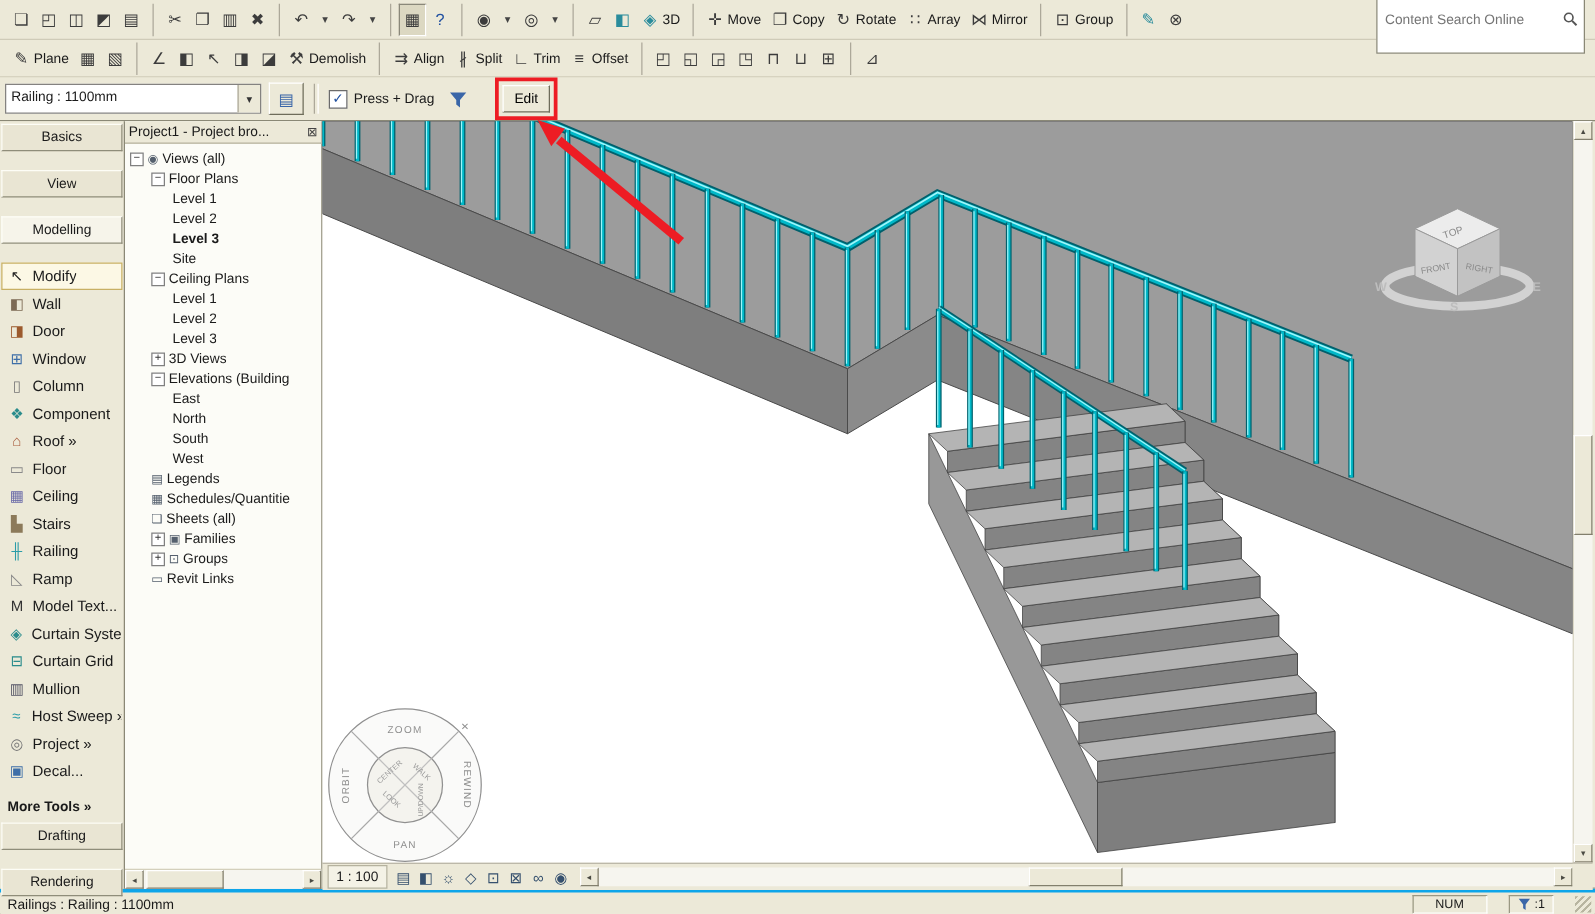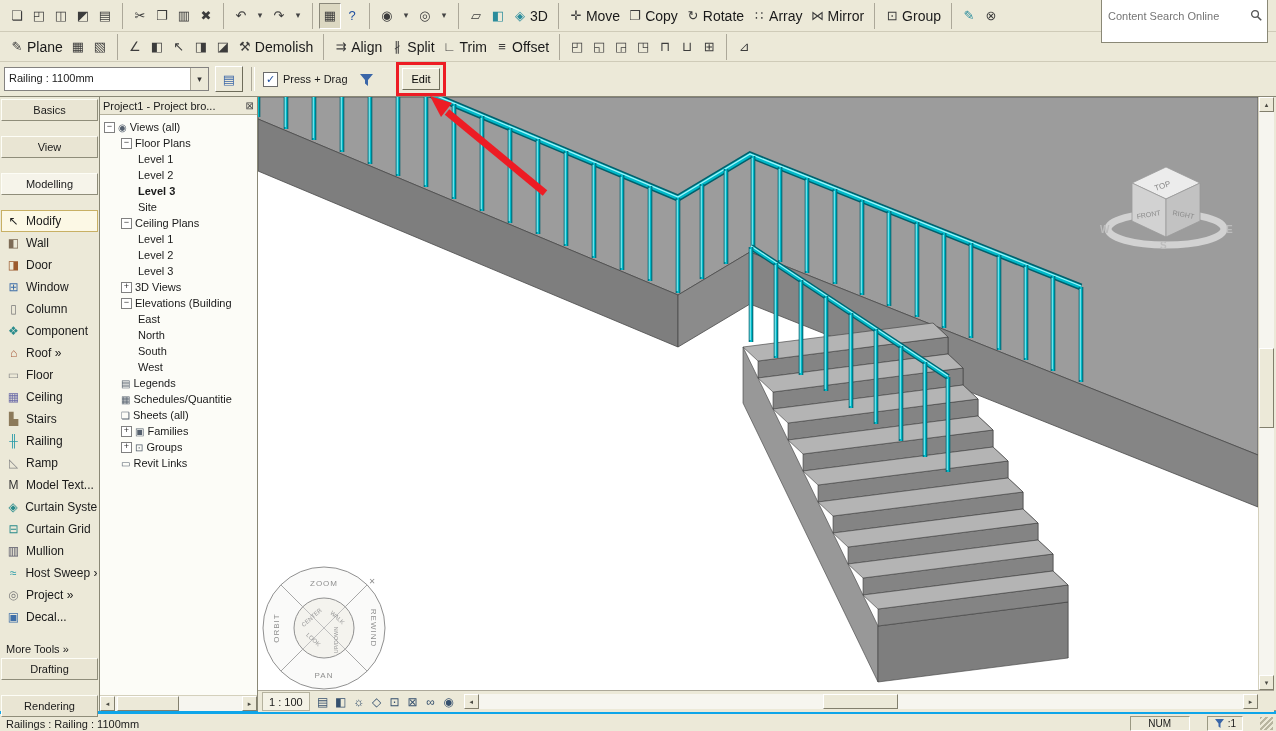--- a/index.html
+++ b/index.html
@@ -7,21 +7,21 @@
   .app{position:relative;width:1276px;height:731px;background:#ece9d8;}
 
   
   .trow1{height:31px;border-bottom:1px solid #cfcbb8;display:flex;align-items:center;padding:0 2px;background:#ece9d8;}
   .trow2{height:29px;border-bottom:1px solid #cfcbb8;display:flex;align-items:center;padding:0 2px;background:#ece9d8;}
   .tg{display:flex;align-items:center;padding:0 4px;}
   .tg+.tg{border-left:1px solid #aca899;margin-left:2px;padding-left:6px;}
   .tbtn{display:flex;align-items:center;height:24px;padding:0 3px;border:1px solid transparent;cursor:default;}
   .tbtn[data-state="pressed"]{background:#dcd8c2;border-color:#8a887a #fff #fff #8a887a;}
   .tglyph{font-size:13px;color:#3c3c3c;min-width:14px;text-align:center;line-height:1;}
-  .tlab{font-size:14px;margin-left:3px;white-space:nowrap;}
+  .tlab{font-size:11px;margin-left:3px;white-space:nowrap;}
   .tbtn[data-name$="dropdown-icon"] .tglyph{font-size:9px;min-width:8px;color:#444;}
   .searchwrap{margin-left:auto;margin-right:6px;display:flex;align-items:center;background:#fff;border:1px solid #8a8876;height:21px;padding:16px 4px;}
   .searchwrap input{border:none;outline:none;width:140px;font-family:"Liberation Sans",sans-serif;font-size:11px;color:#888;background:transparent;}
 
   
   .obar{height:34px;border-bottom:1px solid #8a8876;display:flex;align-items:center;padding:0 4px;gap:6px;background:#ece9d8;}
   .combo{width:203px;height:22px;background:#fff;border:1px solid #848280;display:flex;align-items:stretch;}
   .combo .val{flex:1;padding:4px 4px 0 4px;font-size:11px;white-space:nowrap;overflow:hidden;}
   .combo .cbtn{width:17px;background:#ece9d8;border-left:1px solid #aca899;display:flex;align-items:center;justify-content:center;font-size:9px;color:#333;}
   .pbtn{width:26px;height:24px;background:#ece9d8;border:1px solid;border-color:#fff #6e6c5a #6e6c5a #fff;display:flex;align-items:center;justify-content:center;font-size:13px;color:#3a66a8;}
@@ -31,21 +31,21 @@
   .fbtn{width:24px;height:24px;display:flex;align-items:center;justify-content:center;border:1px solid transparent;}
   .ebtn{margin-left:16px;height:22px;padding:0 9px;background:#ece9d8;border:1px solid;border-color:#fff #6e6c5a #6e6c5a #fff;font-family:"Liberation Sans",sans-serif;font-size:11px;outline:3px solid var(--accent-red);outline-offset:3px;}
 
   
   .main{display:flex;height:614px;}
   .dbar{width:100px;border-right:1px solid #8a8876;background:#ece9d8;display:flex;flex-direction:column;padding:2px 1px 1px 1px;box-sizing:border-box;}
   .ditem[data-kind="tab"]{height:20px;display:flex;align-items:center;justify-content:center;background:#e9e5d3;border:1px solid;border-color:#fdfdf6 #8f8d7a #8f8d7a #fdfdf6;font-size:11px;margin-bottom:15px;flex:none;}
   .ditem[data-kind="tab"][data-state="active"]{background:#f6f4ea;}
   .ditem[data-kind="tool"]{height:22px;display:flex;align-items:center;gap:5px;font-size:12px;padding-left:4px;border:1px solid transparent;flex:none;box-sizing:border-box;}
   .ditem[data-kind="tool"][data-state="selected"]{background:#fcf8e5;border-color:#c8b064;}
-  .ditem[data-kind="link"]{height:18px;display:flex;align-items:center;padding-left:5px;font-size:11px;flex:none;}
+  .ditem[data-kind="link"]{height:18px;display:flex;align-items:flex-start;padding-left:5px;font-size:11px;flex:none;font-weight:bold;}
   .ditem[data-gap="sp"]{margin-top:12px;}
   .ditem[data-gap="top"]{margin-top:auto;}
   .dglyph{width:15px;text-align:center;font-size:12px;line-height:1;}
   .dlab{white-space:nowrap;overflow:hidden;}
 
   .browser{width:158px;border-right:1px solid #8a8876;background:#fcfcf7;display:flex;flex-direction:column;box-sizing:border-box;}
   .btitle{height:17px;background:#ece9d8;border-bottom:1px solid #b5b29e;display:flex;align-items:center;padding:0 3px;font-size:11px;}
   .btitle .ttxt{flex:1;white-space:nowrap;overflow:hidden;}
   .bclose{font-size:10px;color:#444;}
   .btree{flex:1;overflow:hidden;padding-top:4px;}

